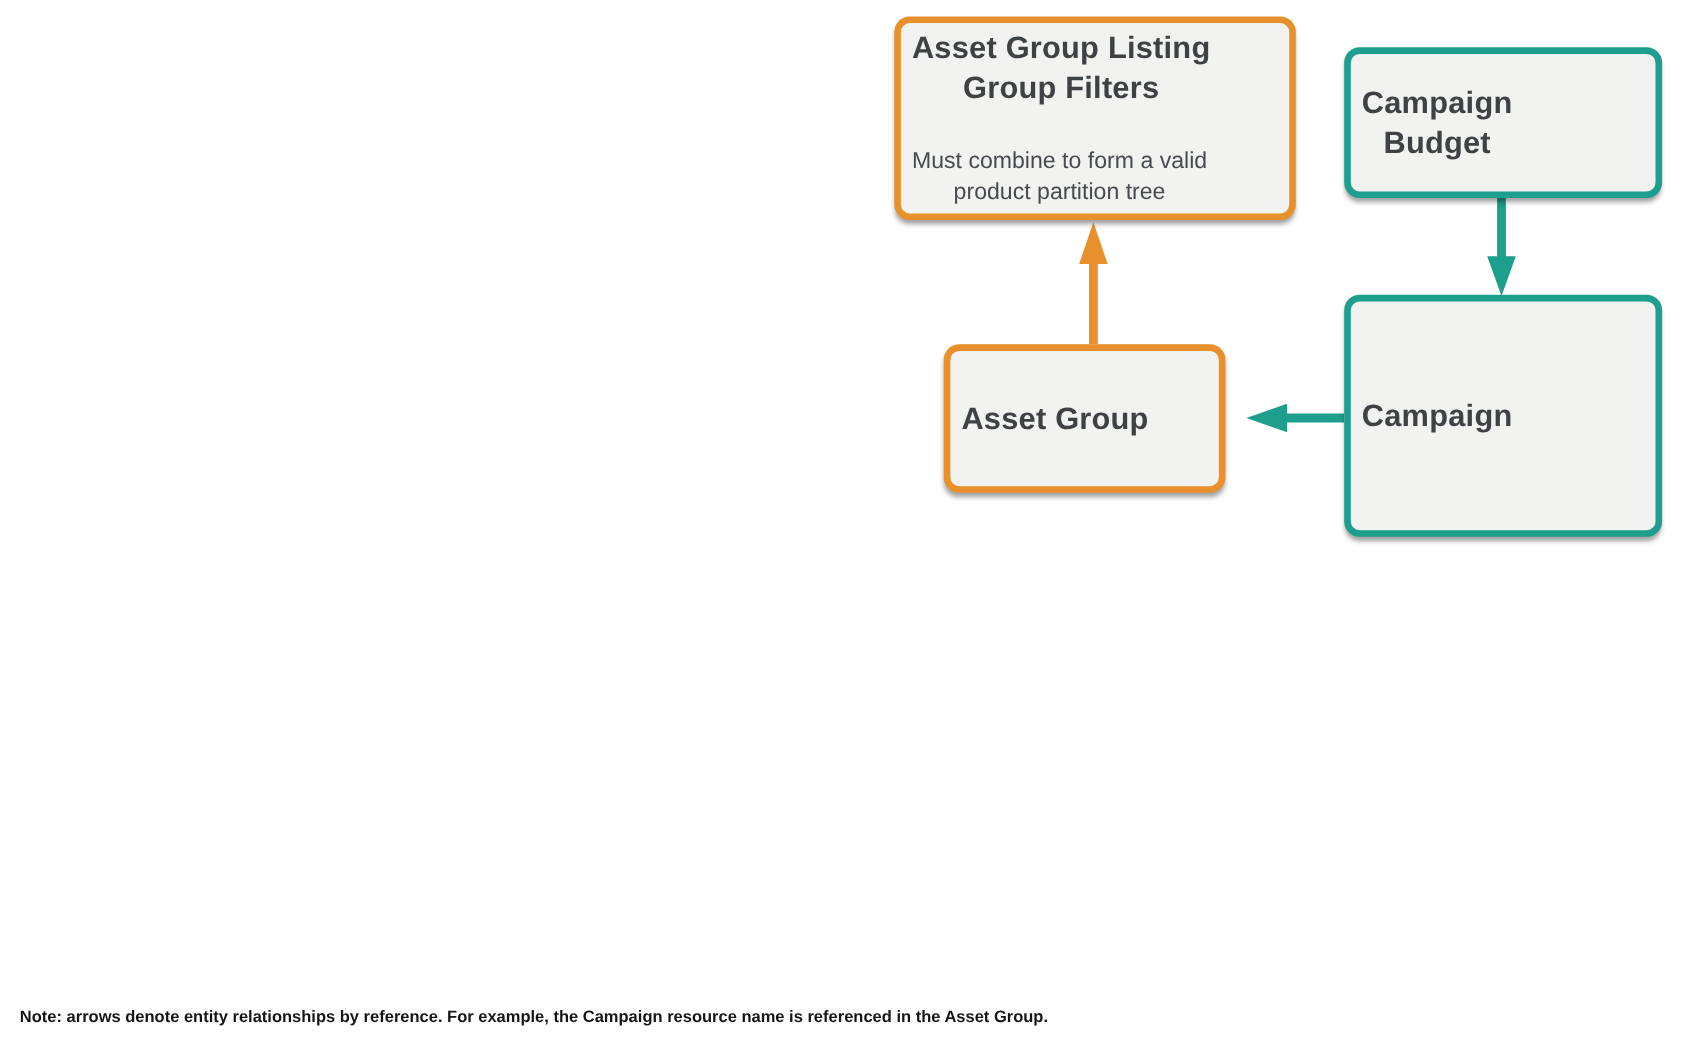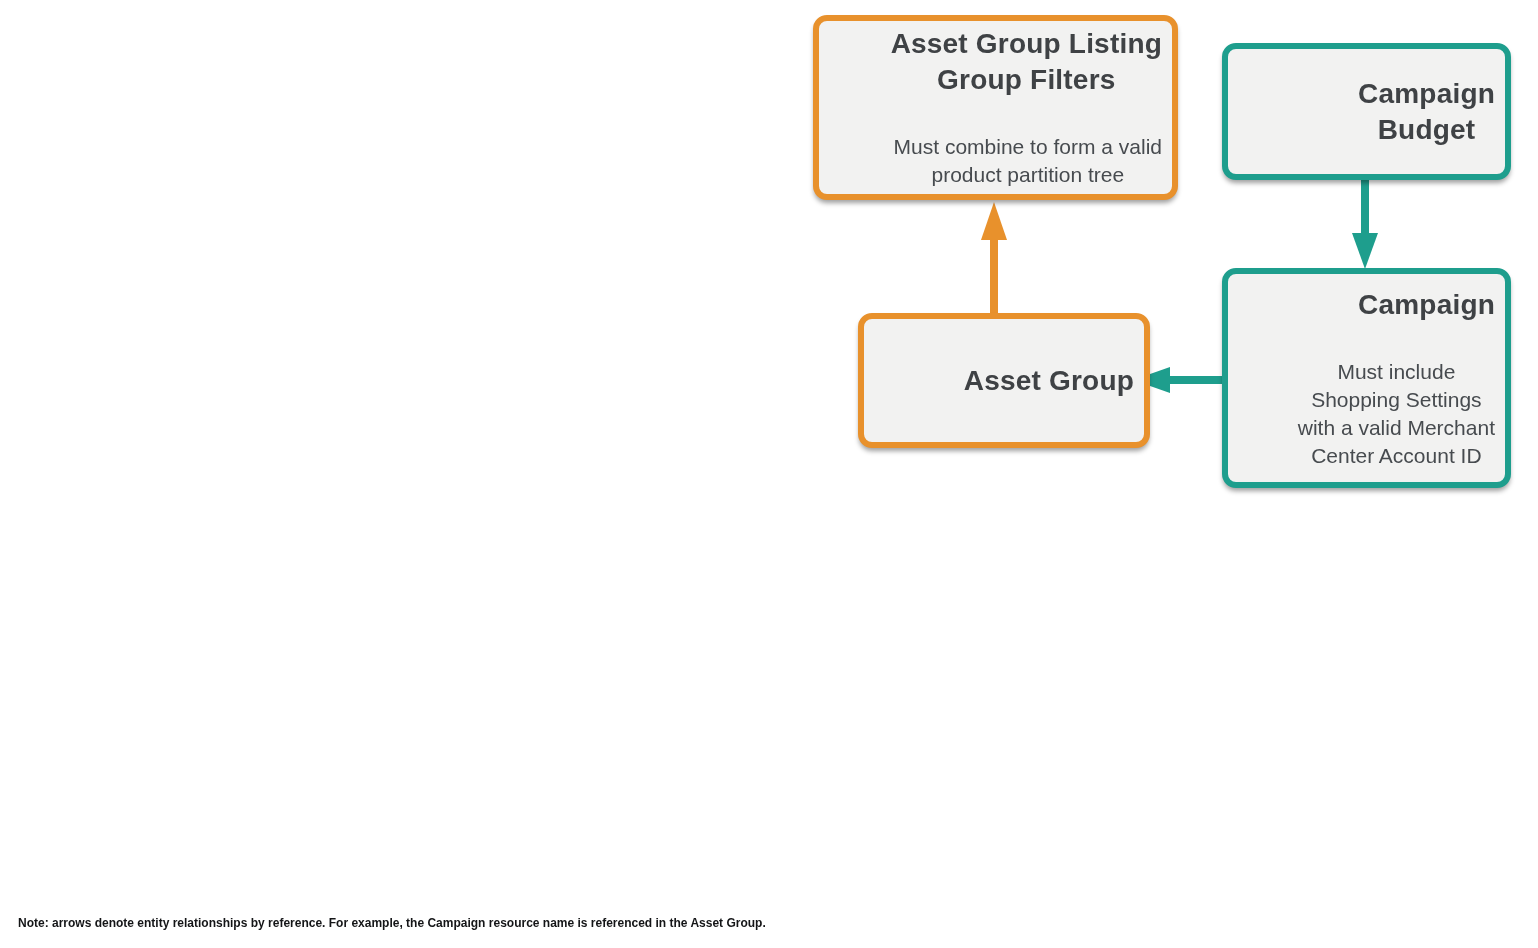--- a/index.html
+++ b/index.html
@@ -17,21 +17,21 @@
   }
   .node {
     position: absolute;
     box-sizing: border-box;
     background: var(--box-fill, #F2F2F1);
     border-radius: 14px;
     border: 6px solid #999;
     box-shadow: 0 4px 5px -1px rgba(0,0,0,0.38);
     display: flex;
     flex-direction: column;
-    align-items: flex-end;
+    align-items: flex-start;
     justify-content: center;
     text-align: center;
     gap: 9px;
     padding: 6px 10px;
   }
   .node.orange { border-color: var(--accent-orange, #E8912C); }
   .node.teal   { border-color: var(--accent-teal, #1E9E8D); }
   .node-title {
     font-size: 28px;
     font-weight: 700;
@@ -43,35 +43,35 @@
   .node-subtitle {
     font-size: 21px;
     font-weight: 400;
     line-height: 28px;
     color: var(--subtitle-text, #474B4F);
     white-space: pre-line;
     margin-top: 26px;
   }
   #box-filters  { left: 813px;  top: 15px;  width: 365px; height: 185px; }
   #box-budget   { left: 1222px; top: 43px;  width: 289px; height: 137px; }
-  #box-assetgrp { left: 858px;  top: 313px; width: 292px; height: 135px; }
+  #box-assetgrp { left: 858px;  top: 313px; width: 256px; height: 135px; }
   #box-campaign { left: 1222px; top: 268px; width: 289px; height: 220px; }
 
   #arrow-layer {
     position: absolute;
     left: 0; top: 0;
     width: 1538px;
     height: 948px;
     pointer-events: none;
   }
   .note {
     position: absolute;
     left: 18px;
     top: 916px;
-    font-size: 12px;
+    font-size: 15px;
     font-weight: 700;
     color: var(--note-text, #141517);
     letter-spacing: 0px;
     white-space: nowrap;
   }
 </style>
 </head>
 <body>
 
 <div id="canvas">
@@ -105,21 +105,17 @@
     <div class="node-title">Campaign
 Budget</div>
   </div>
 
   <div id="box-assetgrp" class="node orange">
     <div class="node-title">Asset Group</div>
   </div>
 
   <div id="box-campaign" class="node teal">
     <div class="node-title">Campaign</div>
-    <div class="node-subtitle">Must include
-Shopping Settings
-with a valid Merchant
-Center Account ID</div>
   </div>
 
   <div class="note">Note: arrows denote entity relationships by reference. For example, the Campaign resource name is referenced in the Asset Group.</div>
 
 </div>
 
 </body></html>

